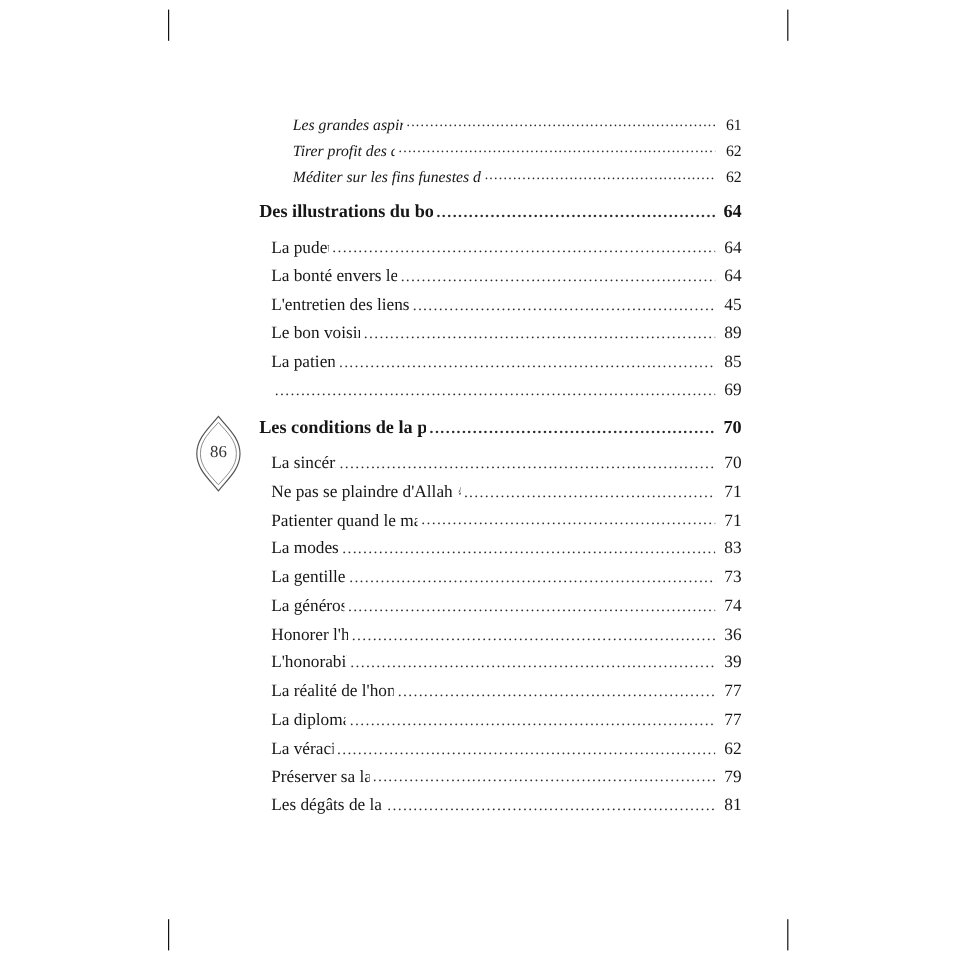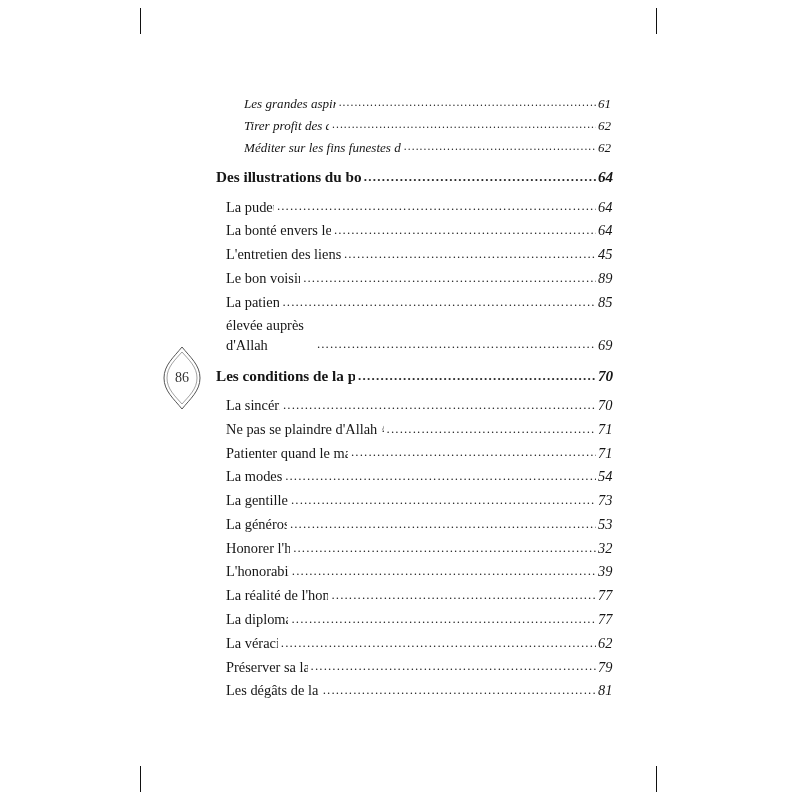--- a/index.html
+++ b/index.html
@@ -61,24 +61,23 @@
     white-space: nowrap;
     font-size: 13px;
     letter-spacing: 1.1px;
     color: #2a2a2a;
     margin: 0 2px 2px 3px;
     min-width: 10px;
   }
 
   .toc-page {
     flex: 0 0 auto;
-    text-align: left;
+    text-align: right;
     min-width: 20px;
     font-size: 14.4px;
-    font-style: italic;
   }
 
   
   .lvl-italic .toc-title {
     font-style: italic;
     font-size: 13.1px;
   }
   .lvl-italic {
     font-size: 13.1px;
     margin-left: 46px;
@@ -205,21 +204,20 @@
         <span class="toc-dots">..........................................................................................</span>
         <span class="toc-page">89</span>
       </div>
       <div class="toc-row lvl-item">
         <span class="toc-title">La patience</span>
         <span class="toc-dots">..........................................................................................</span>
         <span class="toc-page">85</span>
       </div>
       <div class="toc-row wrap">
         <span class="wrap-text wrap-second">
-          <span class="toc-title">élevée auprès d'Allah</span>
           <span class="toc-dots">..........................................................................................</span>
           <span class="toc-page">69</span>
         </span>
       </div>
       <div class="toc-row lvl-head">
         <span class="toc-title">Les conditions de la patience requise</span>
         <span class="toc-dots">..........................................................................................</span>
         <span class="toc-page">70</span>
       </div>
       <div class="toc-row lvl-item">
@@ -233,36 +231,36 @@
         <span class="toc-page">71</span>
       </div>
       <div class="toc-row lvl-item">
         <span class="toc-title">Patienter quand le malheur frappe</span>
         <span class="toc-dots">..........................................................................................</span>
         <span class="toc-page">71</span>
       </div>
       <div class="toc-row lvl-item">
         <span class="toc-title">La modestie</span>
         <span class="toc-dots">..........................................................................................</span>
-        <span class="toc-page">54</span>
+        <span class="toc-page">83</span>
       </div>
       <div class="toc-row lvl-item">
         <span class="toc-title">La gentillesse</span>
         <span class="toc-dots">..........................................................................................</span>
         <span class="toc-page">73</span>
       </div>
       <div class="toc-row lvl-item">
         <span class="toc-title">La générosité</span>
         <span class="toc-dots">..........................................................................................</span>
-        <span class="toc-page">53</span>
+        <span class="toc-page">74</span>
       </div>
       <div class="toc-row lvl-item">
         <span class="toc-title">Honorer l'hôte</span>
         <span class="toc-dots">..........................................................................................</span>
-        <span class="toc-page">32</span>
+        <span class="toc-page">36</span>
       </div>
       <div class="toc-row lvl-item">
         <span class="toc-title">L'honorabilité</span>
         <span class="toc-dots">..........................................................................................</span>
         <span class="toc-page">39</span>
       </div>
       <div class="toc-row lvl-item">
         <span class="toc-title">La réalité de l'honorabilité</span>
         <span class="toc-dots">..........................................................................................</span>
         <span class="toc-page">77</span>

